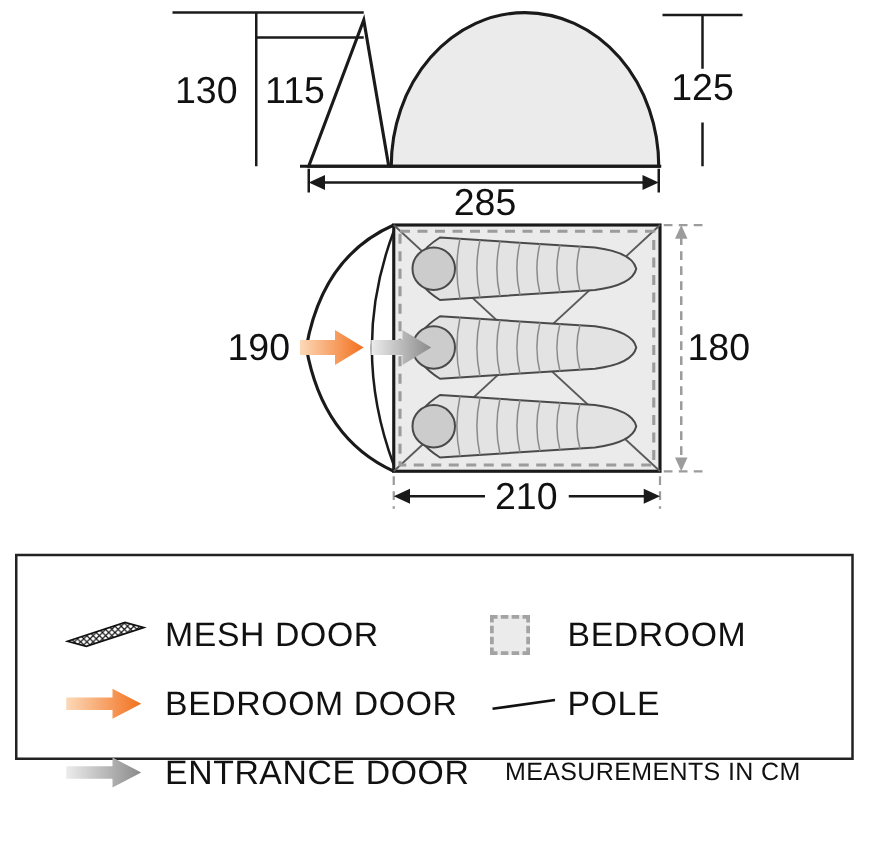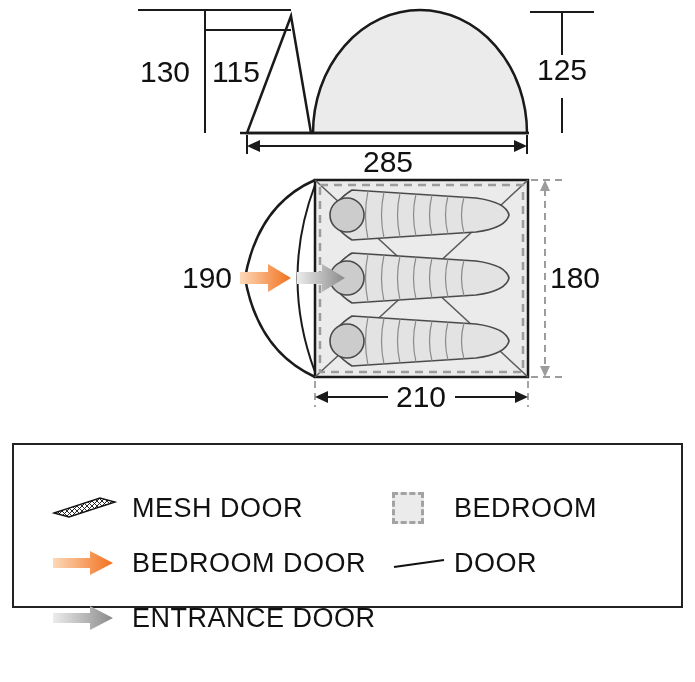--- a/index.html
+++ b/index.html
@@ -184,27 +184,30 @@
       </span>
       <span class="legend-label">BEDROOM DOOR</span>
     </div>
 
     <div class="legend-item">
       <span class="icon-cell narrow">
         <svg width="54" height="16" viewBox="0 0 54 16">
           <line x1="2" y1="12" x2="52" y2="5" stroke="#111111" stroke-width="2.2"></line>
         </svg>
       </span>
-      <span class="legend-label">DOOR</span>
+      <span class="legend-label">POLE</span>
     </div>
 
     <div class="legend-item left">
       <span class="icon-cell">
         <svg width="62" height="28" viewBox="0 0 62 28">
           <polygon points="1,9 38,9 38,2 61,14 38,26 38,19 1,19" fill="url(#gradGray)"></polygon>
         </svg>
       </span>
       <span class="legend-label">ENTRANCE DOOR</span>
     </div>
 
+    <div class="legend-item">
+      <span class="legend-label small">MEASUREMENTS IN CM</span>
+    </div>
 
   </div>
 </div>
 
 </body></html>

